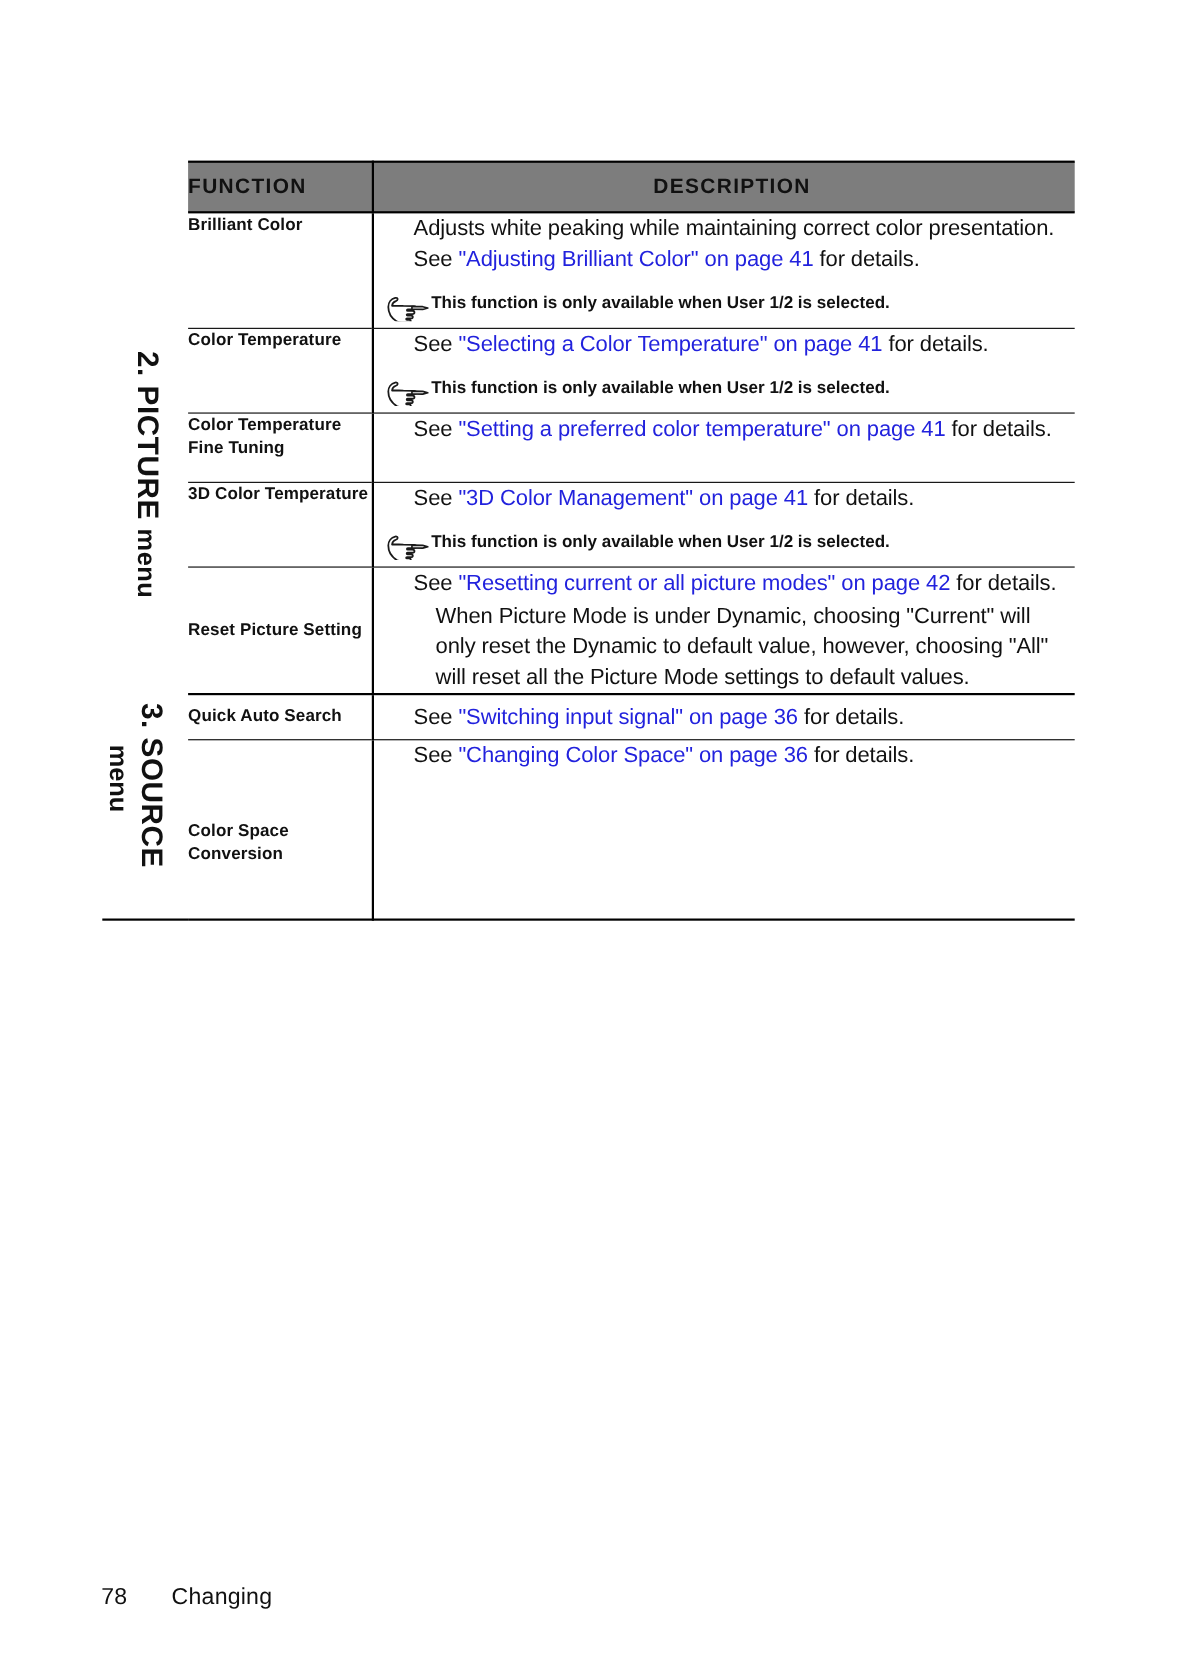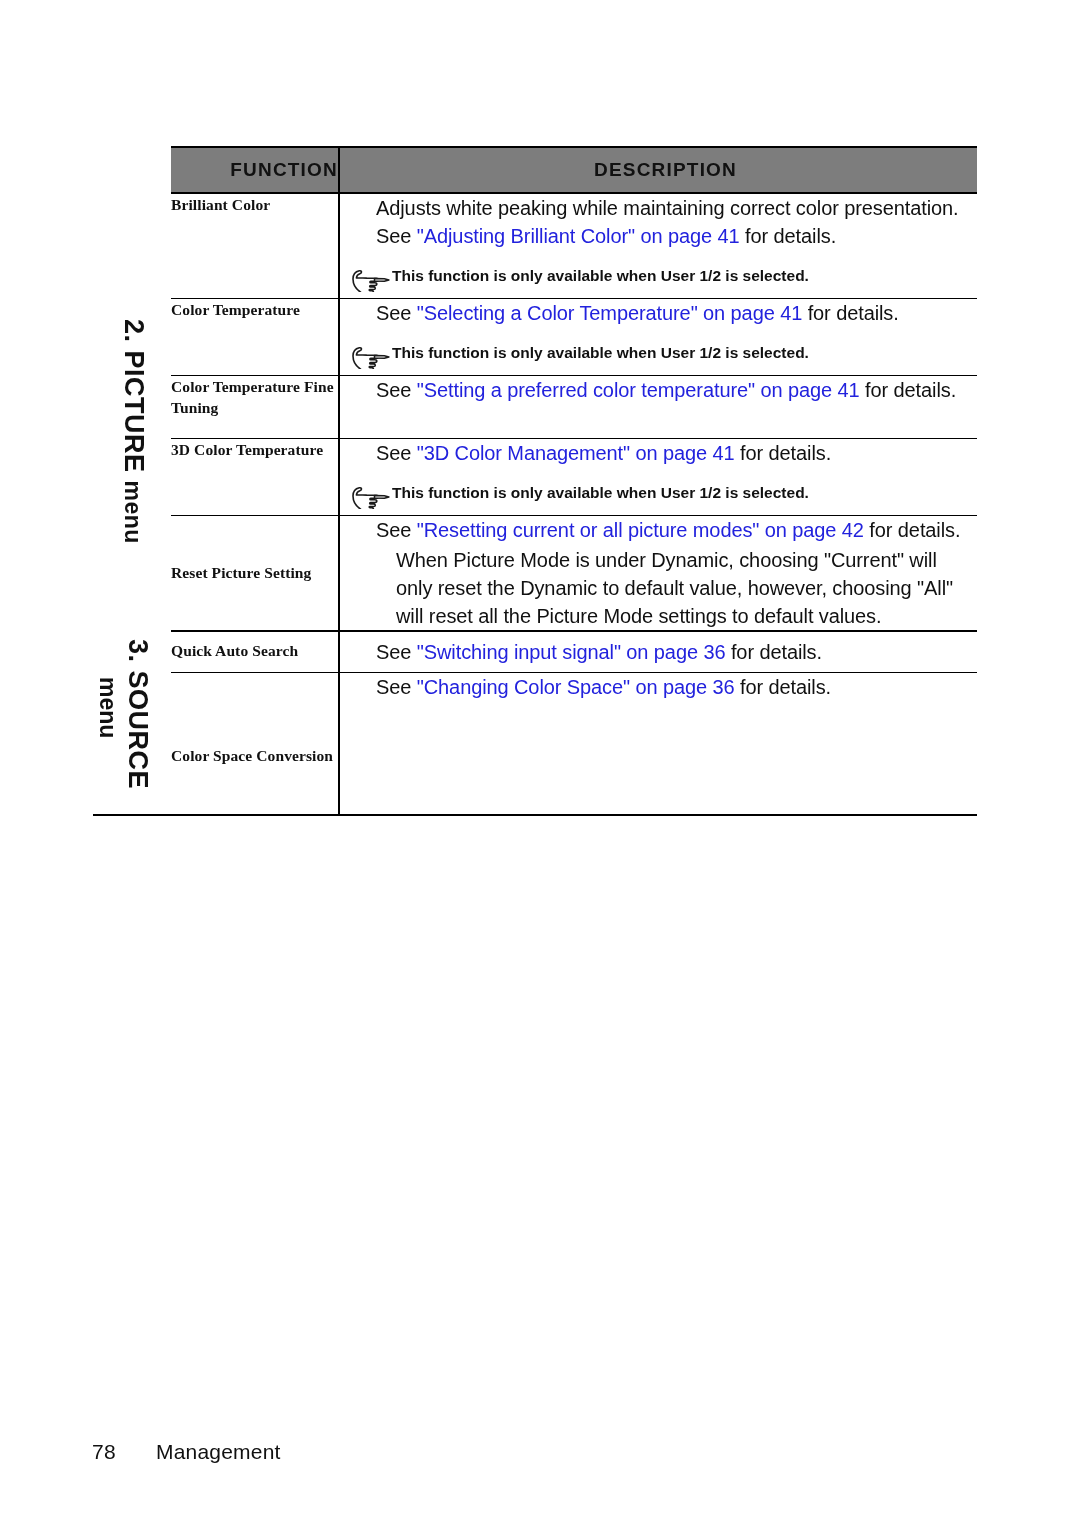--- a/index.html
+++ b/index.html
@@ -50,21 +50,21 @@
 
   
   .hdr-cell {
     background: #7d7d7d;
     height: 44px;
     border-bottom: 2px solid #000;
     border-top: 2px solid #000;
   }
   .hdr-cell.func {
     border-right: 2px solid #000;
-    text-align: right;
+    text-align: left;
   }
   .hdr-label {
     font-size: 19px;
     font-weight: bold;
     letter-spacing: 1.2px;
     color: #111;
     line-height: 44px;
     display: block;
   }
   .hdr-cell.desc .hdr-label {
@@ -104,21 +104,20 @@
   tr.last-src .desc-cell {
     border-bottom: 2.5px solid #000;
   }
 
   .func-label {
     font-size: 15.5px;
     font-weight: bold;
     line-height: 21px;
     color: #111;
     letter-spacing: 0.1px;
-    font-family: Liberation Serif, serif;
   }
 
   .desc-line {
     font-size: 20px;
     line-height: 28px;
     color: #111;
     letter-spacing: -0.1px;
     padding-left: 36px;
   }
   .desc-para {
@@ -351,16 +350,16 @@
           <div class="desc-body">
                 <p class="desc-para desc-line"><span>See </span><span class="lnk">"Changing Color Space" on page 36</span><span> for details.</span></p>
               </div>
         </td>
       </tr>
     </tbody>
       </table>
   </div>
 
   <div class="footer">
-    <span class="pg">78</span><span>Management</span>
+    <span class="pg">78</span><span>Changing</span>
   </div>
 
 </div>
 
 </body></html>

